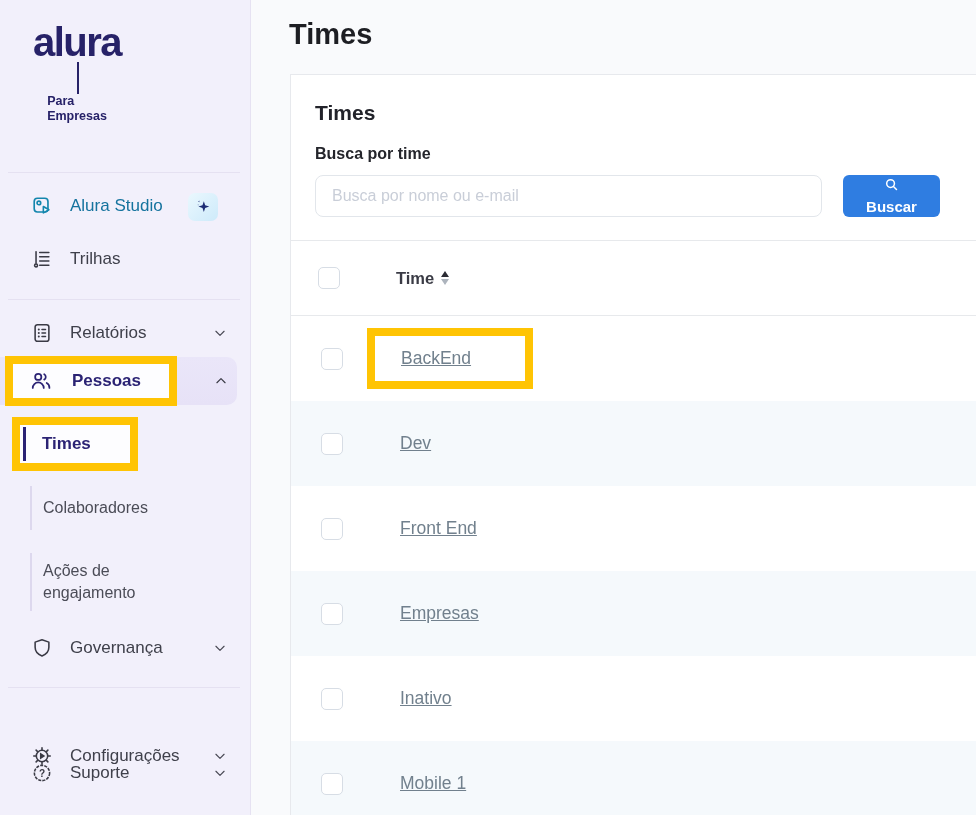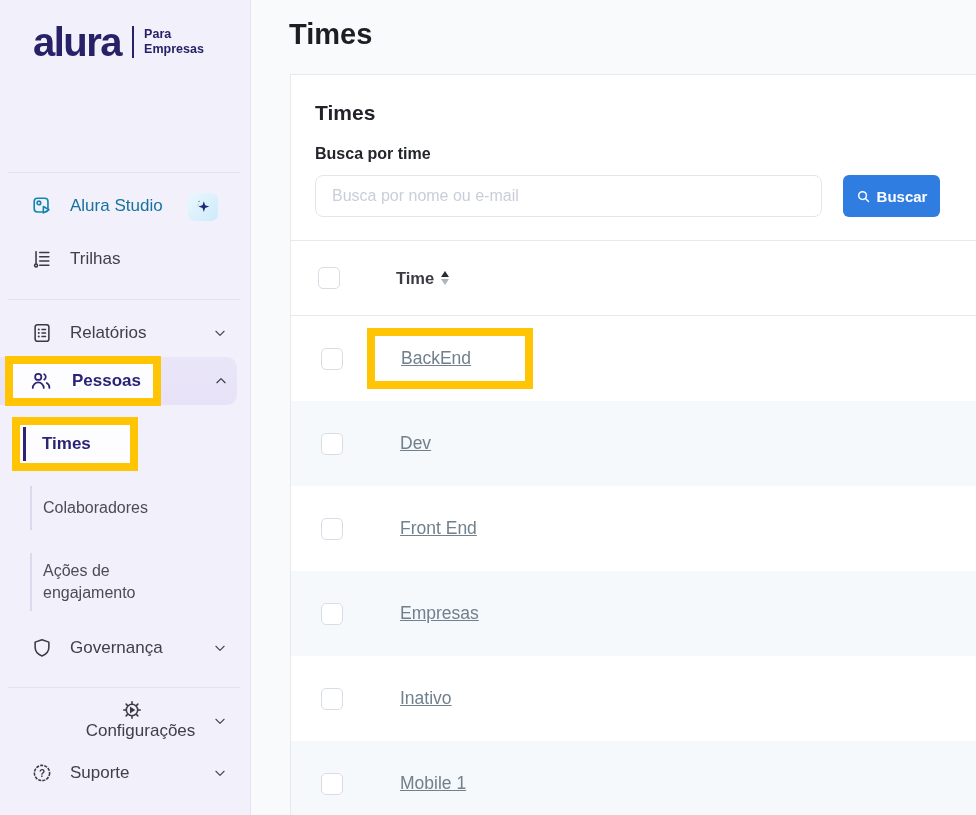--- a/index.html
+++ b/index.html
@@ -8,21 +8,21 @@
     width:976px; height:815px; position:relative; overflow:hidden;
     font-family:"Liberation Sans", sans-serif;
     -webkit-font-smoothing:antialiased;
   }
 
   
   .sidebar {
     position:absolute; left:0; top:0; bottom:0; width:251px;
     background:#f2f0fb; border-right:1px solid #e6e2f2;
   }
-  .logo { position:absolute; left:33px; top:22px; display:flex; align-items:center; cursor:pointer; }
+  .logo { position:absolute; left:33px; top:22px; display:flex; align-items:center; cursor:pointer;flex-direction:column; }
   .logo-word { font-size:40px; font-weight:700; color:#272268; letter-spacing:-1.5px; line-height:1; }
   .logo-sep { width:2px; height:32px; background:#272268; margin:0 10px 0 11px; }
   .logo-tag { display:flex; flex-direction:column; font-size:12.5px; font-weight:700; color:#272268; line-height:1.2; }
 
   .nav-item {
     position:absolute; left:0; right:0; height:44px;
     display:flex; align-items:center; padding-left:31px; cursor:pointer;
   }
   .nav-icon { width:22px; height:22px; flex:0 0 22px; margin-right:17px; display:flex; align-items:center; justify-content:center; }
   .nav-label { font-size:17px; color:#3f404b; }
@@ -41,21 +41,21 @@
   .pessoas-pill {
     position:absolute; left:0; top:357px; width:237px; height:48px;
     background:linear-gradient(180deg,#eae6f9 0%, #e7e2f7 100%);
     border-radius:0 10px 10px 0; cursor:pointer;
   }
   .pessoas-pill .nav-chevron { right:9px; }
   .annotation {
     border:8px solid #ffc404; background:#fdfdff; position:absolute;
     display:flex; align-items:center;
   }
-  .anno-pessoas { left:5px; top:356px; width:156px; height:50px; padding-left:17px; cursor:pointer; }
+  .anno-pessoas { left:5px; top:356px; width:172px; height:50px; padding-left:17px; cursor:pointer; }
   .anno-pessoas .nav-icon { margin-right:20px; }
   .bold-navy { font-size:17px; font-weight:700; color:#2b2374; }
 
   .anno-times { left:12px; top:417px; width:126px; height:54px; cursor:pointer; }
   .times-bar { width:3px; height:34px; background:#2b2374; margin-left:3px; }
   .anno-times .bold-navy { margin-left:16px; }
 
   .sub-item {
     position:absolute; left:30px; display:flex; align-items:center;
     border-left:2px solid #ddd8ee; padding-left:11px; cursor:pointer;
@@ -81,20 +81,21 @@
     width:507px; height:42px; border:1px solid #e2e6eb; border-radius:8px;
     padding:0 16px; font-size:16px; color:#0369a1; outline:none;
     font-family:"Liberation Sans", sans-serif; background:#fff;
   }
   .search-input::placeholder { color:#c9ced8; }
   .search-btn {
     margin-left:21px; width:97px; height:42px; border:none; border-radius:6px;
     background:#2f7de1; color:#ffffff; font-size:15px; font-weight:700;
     display:flex; align-items:center; justify-content:center; gap:6px; cursor:pointer;
     font-family:"Liberation Sans", sans-serif;
+    flex-direction:column;
   }
 
   .table { border-top:1px solid #e7e9ec; }
   .thead {
     height:75px; display:flex; align-items:center;
     border-bottom:1px solid #e7e9ec; padding-left:27px;
   }
   .checkbox {
     width:22px; height:22px; flex:0 0 22px; background:#fff;
     border:1.5px solid #d7dde5; border-radius:5px; cursor:pointer;
@@ -221,21 +222,21 @@
     <span class="nav-label">Governança</span>
     <span class="nav-chevron">
       <svg width="14" height="14" viewBox="0 0 24 24" fill="none" stroke="#4a4a55" stroke-width="2" stroke-linecap="round" stroke-linejoin="round">
           <path d="M5 9l7 7 7-7"></path>
         </svg>
     </span>
   </div>
 
   <div class="divider" style="top:687px;"></div>
 
-  <div class="nav-item" style="top:699px;flex-direction:column;">
+  <div class="nav-item" style="top:734px;">
     <span class="nav-icon">
       <svg width="22" height="22" viewBox="0 0 24 24" fill="none" stroke="#3a3a45" stroke-width="1.7" stroke-linecap="round">
           <circle cx="12" cy="12" r="6.2"></circle>
           <path d="M12 3v2.2M12 18.8V21M21 12h-2.2M5.2 12H3M18.4 5.6l-1.6 1.6M7.2 16.8l-1.6 1.6M18.4 18.4l-1.6-1.6M7.2 7.2L5.6 5.6"></path>
           <path d="M10.6 9.8l3.4 2.2-3.4 2.2z" fill="#3a3a45"></path>
         </svg>
     </span>
     <span class="nav-label">Configurações</span>
     <span class="nav-chevron">
       <svg width="14" height="14" viewBox="0 0 24 24" fill="none" stroke="#4a4a55" stroke-width="2" stroke-linecap="round" stroke-linejoin="round">

